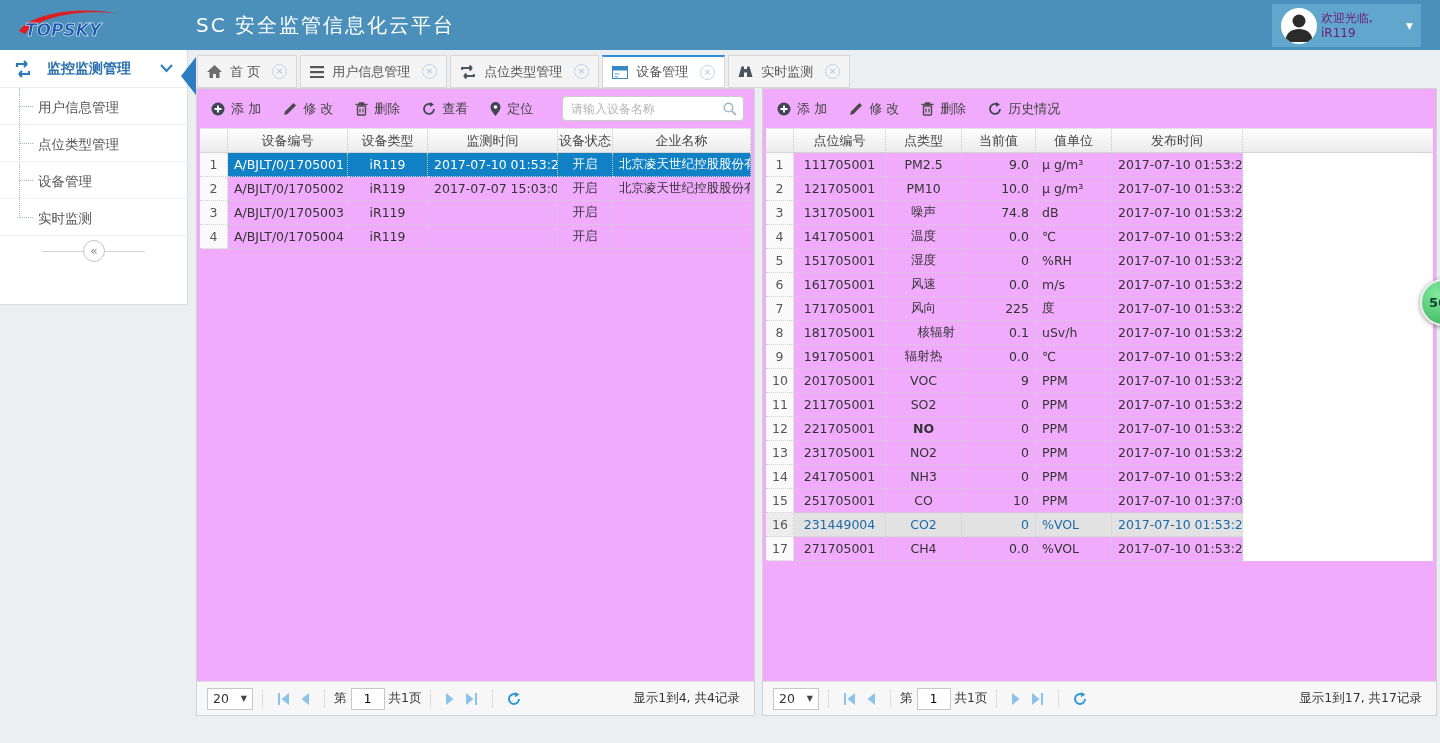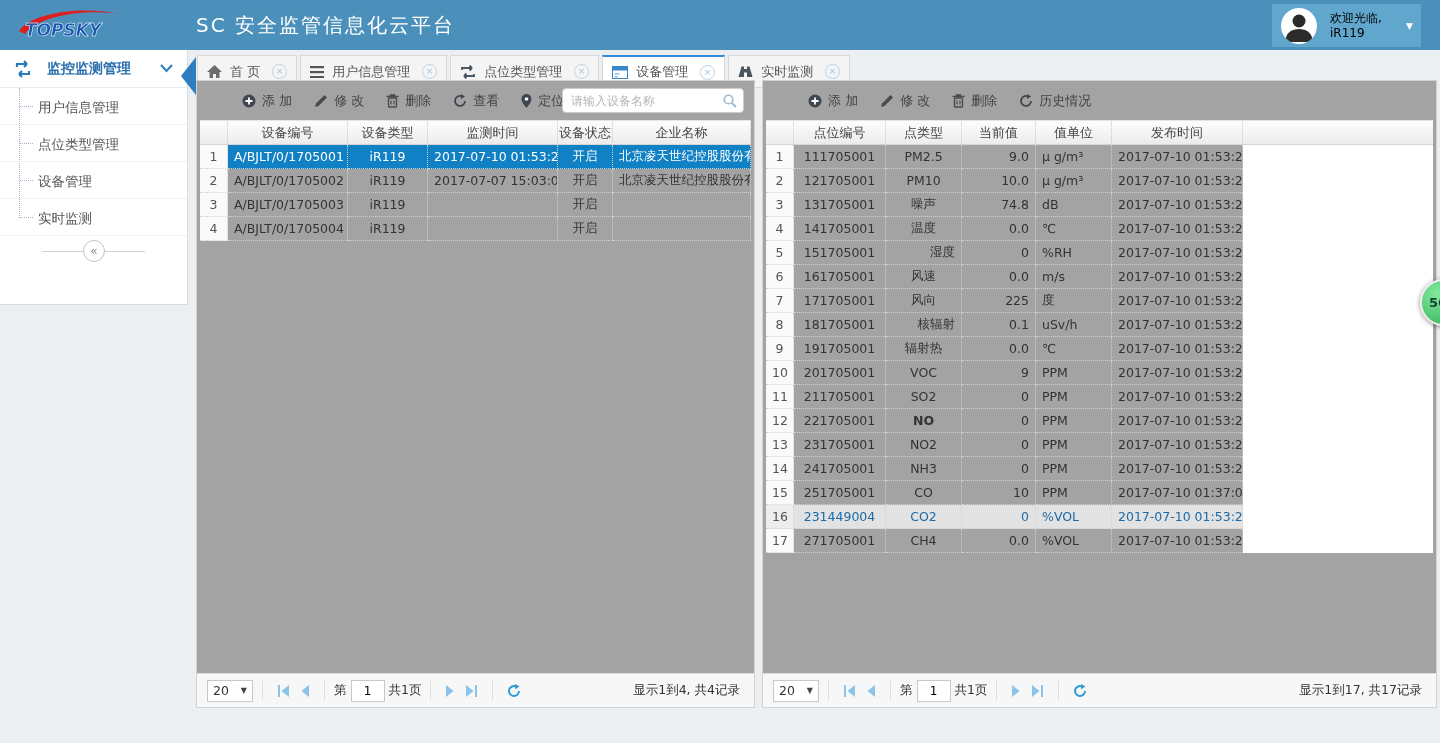--- a/index.html
+++ b/index.html
@@ -5,21 +5,21 @@
   * { margin:0; padding:0; box-sizing:border-box; }
   html,body { width:1440px; height:743px; font-family:"DejaVu Sans","Liberation Sans",sans-serif; }
   .page { position:relative; width:1440px; height:743px; background:#ecefF1; overflow:hidden; }
 
   
   .hdr { position:absolute; left:0; top:0; width:1440px; height:50px; background:#4a90ba; }
   .logo { position:absolute; left:12px; top:5px; width:115px; height:40px; }
   .hdr-title { position:absolute; left:196px; top:0; height:50px; line-height:50px; color:#fff; font-size:20px; letter-spacing:2px; }
   .userbox { position:absolute; left:1272px; top:4px; width:149px; height:43px; background:#61a6cd; display:flex; align-items:center; cursor:pointer; }
   .avatar { width:36px; height:36px; border-radius:50%; background:#fff; overflow:hidden; margin-left:9px; flex:0 0 auto; }
-  .welcome { color:#000000; font-size:12px; line-height:15px; margin-left:13px; }
+  .welcome { color:#701a75; font-size:12px; line-height:15px; margin-left:4px; }
   .user-caret { color:#fff; font-size:9px; margin-left:auto; margin-right:8px; }
 
   
   .sidebar { position:absolute; left:0; top:50px; width:188px; height:255px; background:#fff; border-right:1px solid #d9dde0; border-bottom:1px solid #d9dde0; }
   .side-item { height:38px; display:flex; align-items:center; border-bottom:1px solid #ececec; cursor:pointer; }
   .side-item .ic { margin-left:13px; width:20px; height:20px; }
   .side-item .lbl { margin-left:14px; font-size:14px; font-weight:bold; color:#2a6fae; }
   .side-item .chev { margin-left:auto; margin-right:14px; }
   .subitems { position:relative; }
   .subitems:before { content:''; position:absolute; left:19px; top:0; height:130px; border-left:1px dotted #9fb6c8; }
@@ -32,21 +32,21 @@
   .side-tag { position:absolute; left:181px; top:57px; width:0; height:0; border-top:19px solid transparent; border-bottom:19px solid transparent; border-right:15px solid #2f7cc0; }
 
   
   .tabbar { position:absolute; left:197px; top:55px; height:34px; display:flex; }
   .tab { display:flex; align-items:center; height:33px; background:#f4f4f4; border:1px solid #d8d8d8; margin-right:3px; padding:0 9px; font-size:13px; color:#555; cursor:pointer; }
   .tab .tic { margin-right:8px; }
   .tab .tx { width:15px; height:15px; border:1px solid #bcd4e7; border-radius:50%; color:#a3c3dc; font-size:9px; line-height:13px; text-align:center; margin-left:12px; }
   .tab.active { background:#fff; border-top:2px solid #2e8ede; }
 
   
-  .panel { position:absolute; top:80px; background:#a3a3a3; border:1px solid #d2d2d2;padding-left:31px; }
+  .panel { position:absolute; top:88px; background:#f0abfc; border:1px solid #d2d2d2; }
   .panel.left { left:196px; width:559px; height:628px; }
   .panel.right { left:762px; width:675px; height:628px; }
   .ptoolbar { position:relative; height:39px; display:flex; align-items:center; padding-left:14px; }
   .tool { display:flex; align-items:center; font-size:13px; color:#444; margin-right:22px; cursor:pointer; }
   .tool svg { margin-right:6px; }
   .searchwrap { position:absolute; right:10px; top:7px; }
   .searchwrap input { width:182px; height:25px; border:1px solid #ccc; border-radius:4px; padding:0 26px 0 8px; font-size:12px; color:#333; outline:none; font-family:inherit; }
   .searchwrap input::placeholder { color:#b5b5b5; }
   .searchwrap svg { position:absolute; right:7px; top:6px; }
 
@@ -413,21 +413,21 @@
               <td style="text-align: center;">141705001</td>
               <td style="text-align: center;">温度</td>
               <td style="text-align: right;">0.0</td>
               <td style="text-align: left;">℃</td>
               <td style="text-align: center;">2017-07-10 01:53:22</td>
               <td class="filler"></td>
             </tr>
             <tr>
               <td class="rownum">5</td>
               <td style="text-align: center;">151705001</td>
-              <td style="text-align: right;">湿度</td>
+              <td style="text-align: center;">湿度</td>
               <td style="text-align: right;">0</td>
               <td style="text-align: left;">%RH</td>
               <td style="text-align: center;">2017-07-10 01:53:22</td>
               <td class="filler"></td>
             </tr>
             <tr>
               <td class="rownum">6</td>
               <td style="text-align: center;">161705001</td>
               <td style="text-align: center;">风速</td>
               <td style="text-align: right;">0.0</td>

